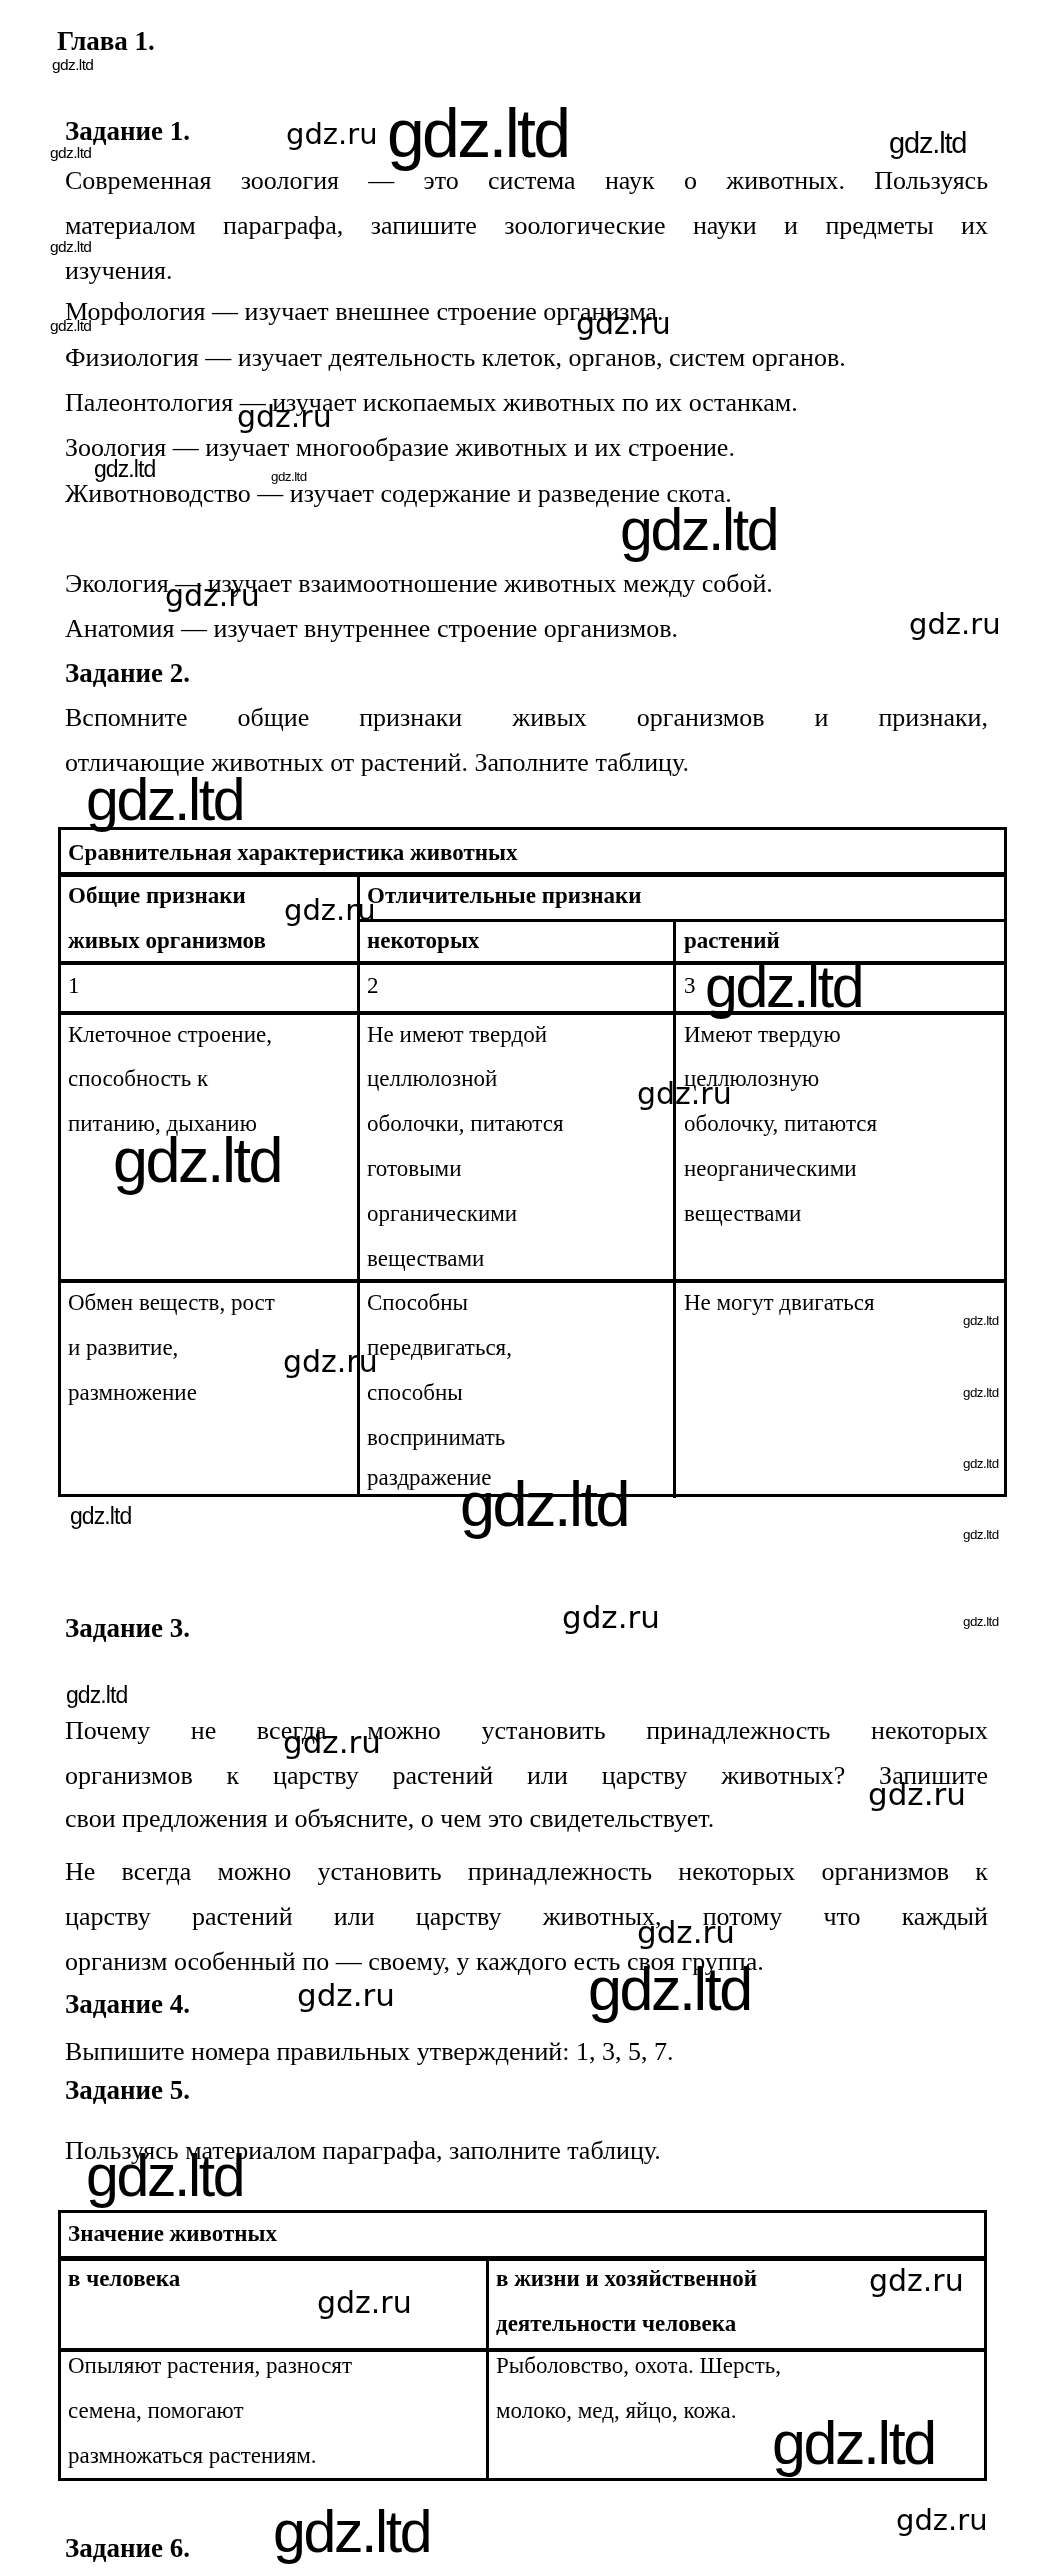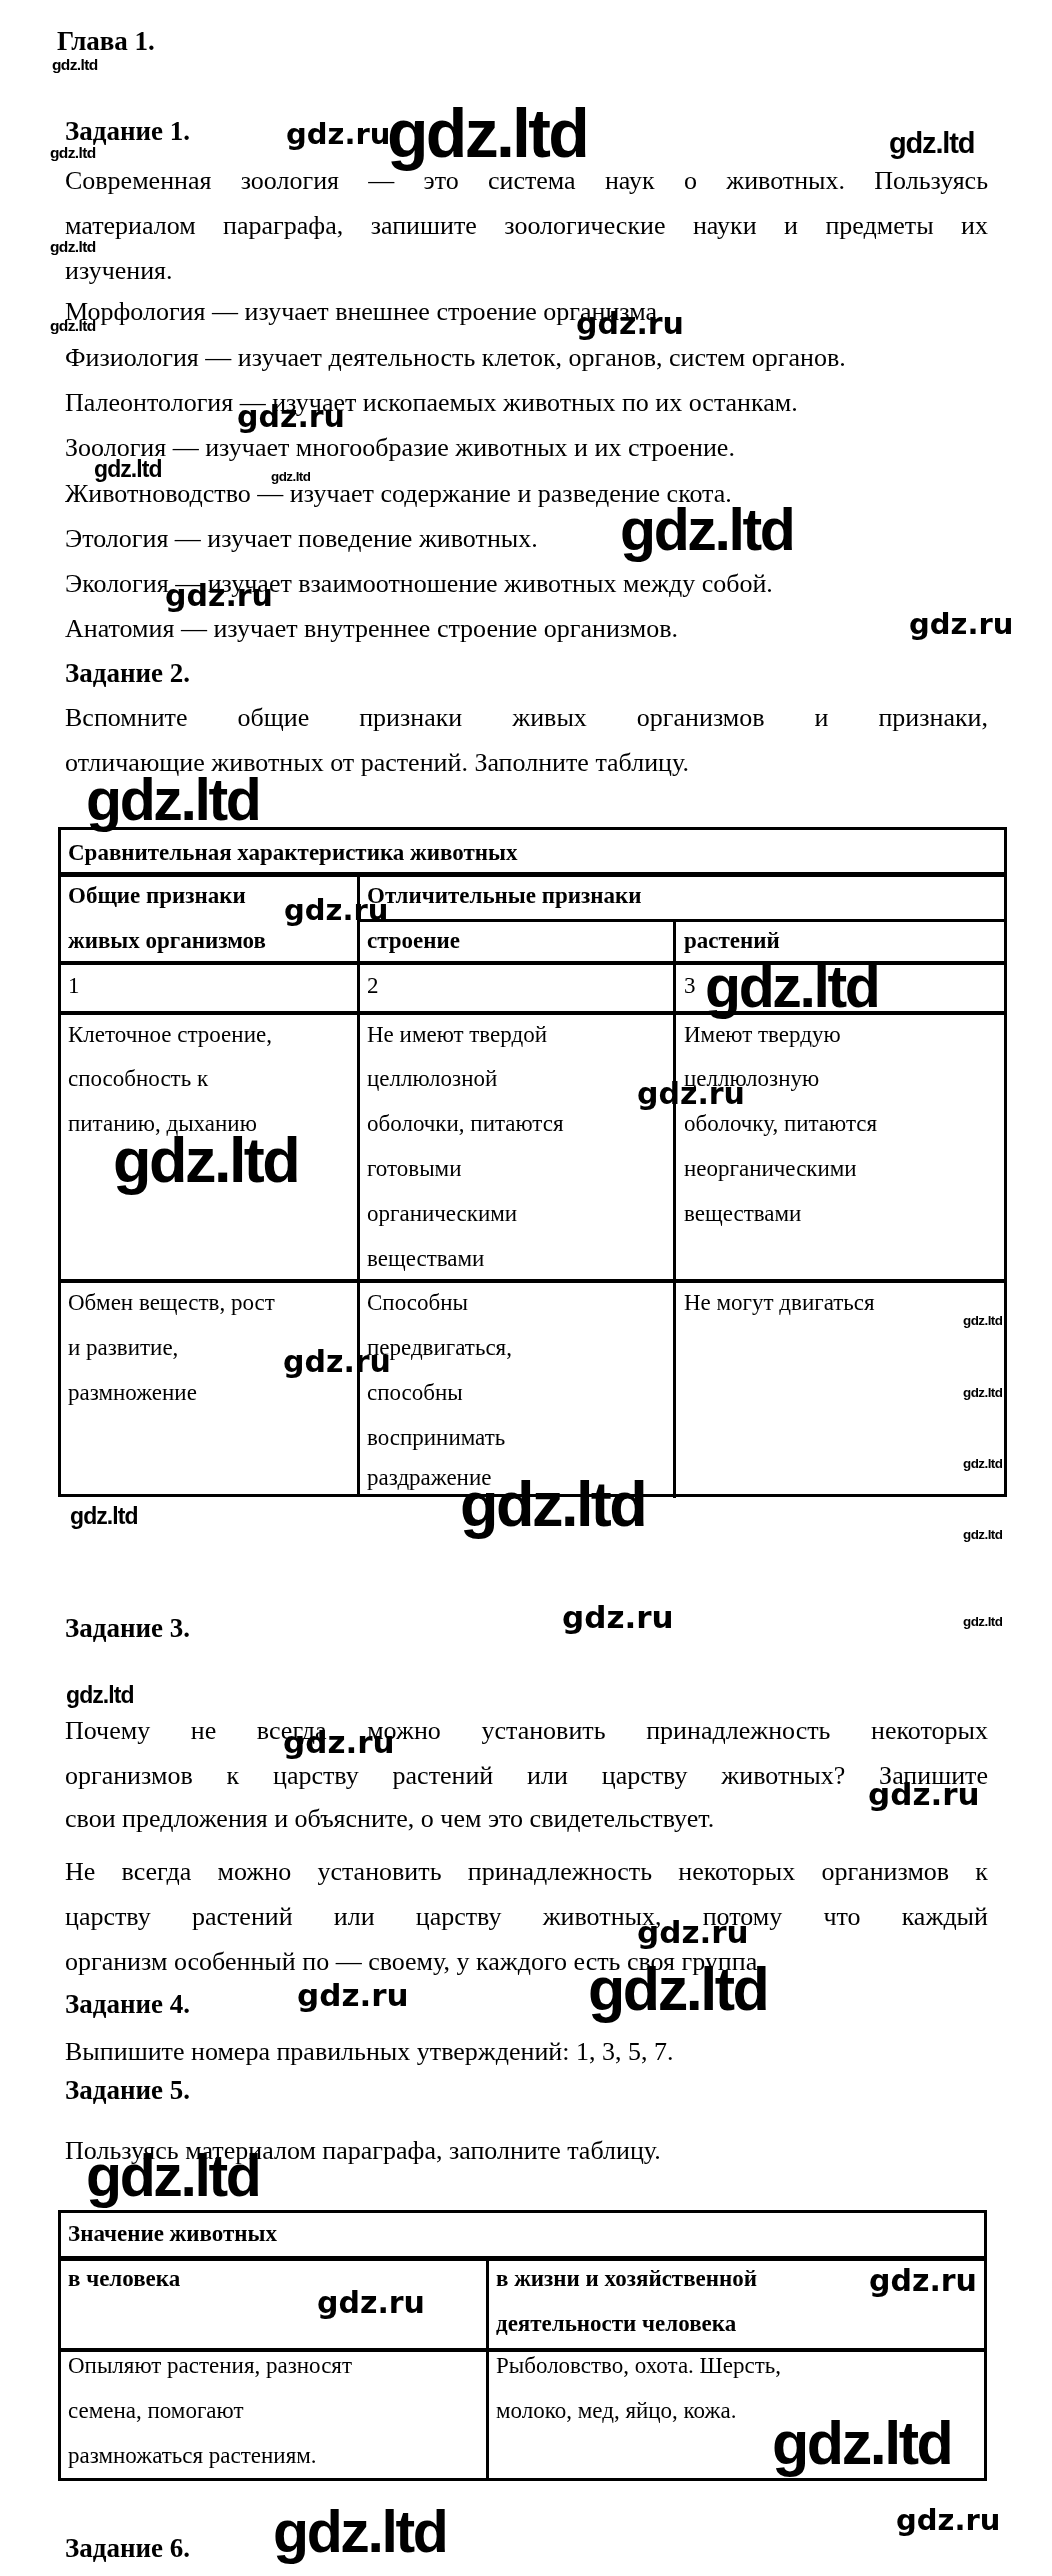--- a/index.html
+++ b/index.html
@@ -20,21 +20,21 @@
   .b{font-weight:bold;}
   .hd{font-size:27px;font-weight:bold;}
   .j{width:923px;white-space:normal;text-align:justify;text-align-last:justify;}
   .tc{font-size:23px;}
   .tch{font-size:23px;font-weight:bold;}
   
   .hline,.vline{position:absolute;background:#000;}
   .tframe{position:absolute;border:3.6px solid #000;box-sizing:border-box;background:transparent;}
   
   .wm{
-    position:absolute;font-weight:bold;line-height:0.95;
+    position:absolute;font-weight:normal;line-height:0.95;
     color:#000;white-space:nowrap;
   }
   .wm-ltd{font-family:"Liberation Sans","DejaVu Sans",sans-serif;letter-spacing:-0.04em;}
   .wm-ru{font-family:"DejaVu Sans","Liberation Sans",sans-serif;letter-spacing:0em;}
 </style>
 </head>
 <body>
 
 <div id="page">
 
@@ -43,42 +43,41 @@
   <div class="ln hd" style="top:117px">Задание 1.</div>
   <div class="ln j" style="top:167px">Современная зоология — это система наук о животных. Пользуясь</div>
   <div class="ln j" style="top:212px">материалом параграфа, запишите зоологические науки и предметы их</div>
   <div class="ln" style="top:257px">изучения.</div>
 
   <div class="ln" style="top:298px">Морфология — изучает внешнее строение организма.</div>
   <div class="ln" style="top:344px">Физиология — изучает деятельность клеток, органов, систем органов.</div>
   <div class="ln" style="top:389px">Палеонтология — изучает ископаемых животных по их останкам.</div>
   <div class="ln" style="top:434px">Зоология — изучает многообразие животных и их строение.</div>
   <div class="ln" style="top:480px">Животноводство — изучает содержание и разведение скота.</div>
-  <div class="ln" style="top:525px">Этология — изучает поведение животных.</div>
   <div class="ln" style="top:570px">Экология — изучает взаимоотношение животных между собой.</div>
   <div class="ln" style="top:615px">Анатомия — изучает внутреннее строение организмов.</div>
 
   <div class="ln hd" style="top:659px">Задание 2.</div>
   <div class="ln j" style="top:704px">Вспомните общие признаки живых организмов и признаки,</div>
   <div class="ln" style="top:749px">отличающие животных от растений. Заполните таблицу.</div>
 
   <div class="tframe" style="left:58px;top:827px;width:949px;height:670px"></div>
   <div class="hline" style="left:58px;top:872px;width:949px;height:4.6px"></div>
   <div class="hline" style="left:357px;top:919px;width:650px;height:2.6px"></div>
   <div class="hline" style="left:58px;top:961px;width:949px;height:4.1px"></div>
   <div class="hline" style="left:58px;top:1011px;width:949px;height:4.1px"></div>
   <div class="hline" style="left:58px;top:1279px;width:949px;height:3.6px"></div>
   <div class="vline" style="left:357px;top:872px;width:3.1px;height:625px"></div>
   <div class="vline" style="left:673px;top:919px;width:3.1px;height:579px"></div>
 
   <div class="ln tch" style="top:841px;left:68px">Сравнительная характеристика животных</div>
   <div class="ln tch" style="top:884px;left:68px">Общие признаки</div>
   <div class="ln tch" style="top:929px;left:68px">живых организмов</div>
   <div class="ln tch" style="top:884px;left:367px">Отличительные признаки</div>
-  <div class="ln tch" style="top:929px;left:367px">строение</div>
+  <div class="ln tch" style="top:929px;left:367px">некоторых</div>
   <div class="ln tch" style="top:929px;left:684px">растений</div>
   <div class="ln tc" style="top:974px;left:68px">1</div>
   <div class="ln tc" style="top:974px;left:367px">2</div>
   <div class="ln tc" style="top:974px;left:684px">3</div>
 
   <div class="ln tc" style="top:1023px;left:68px">Клеточное строение,</div>
   <div class="ln tc" style="top:1067px;left:68px">способность к</div>
   <div class="ln tc" style="top:1112px;left:68px">питанию, дыханию</div>
 
   <div class="ln tc" style="top:1023px;left:367px">Не имеют твердой</div>

